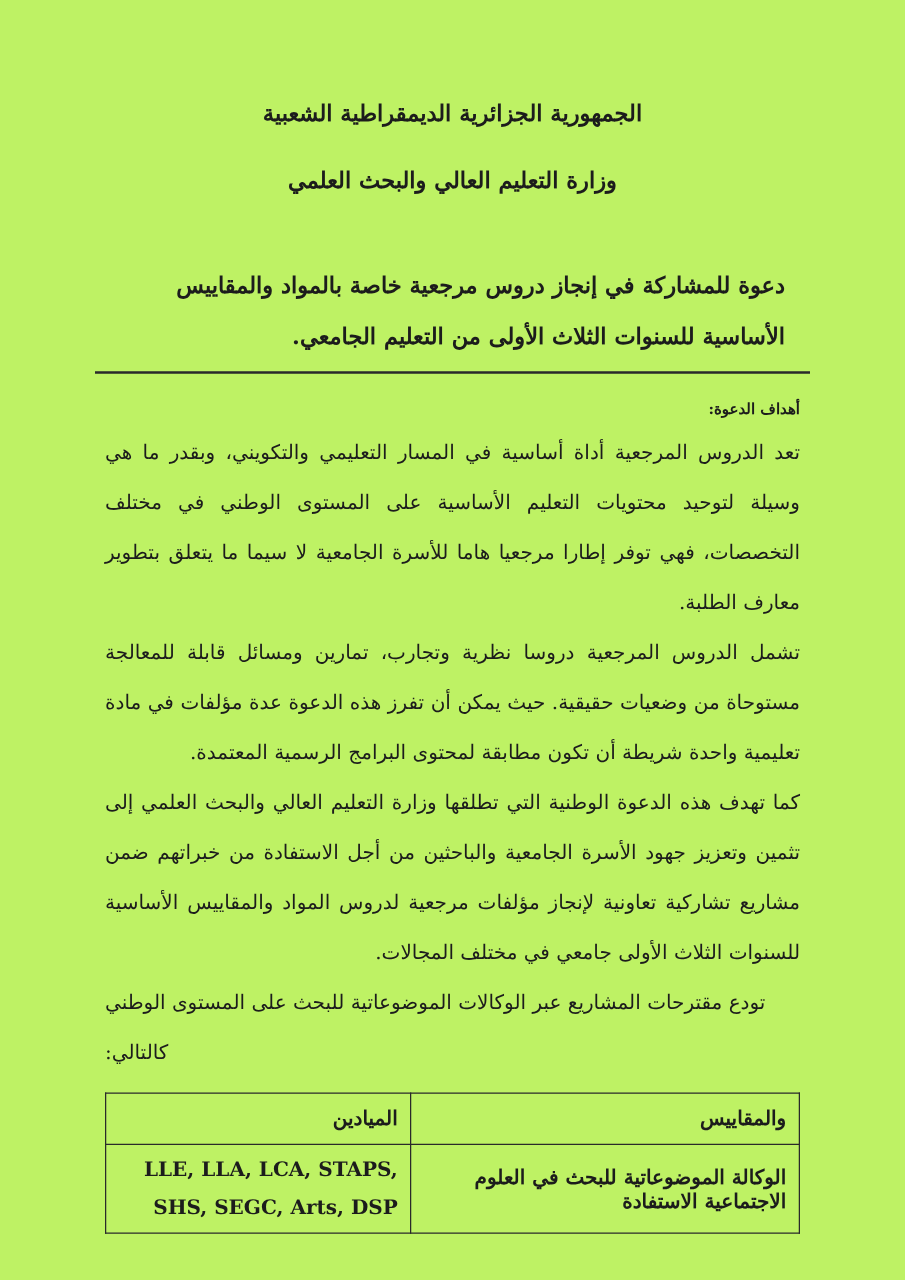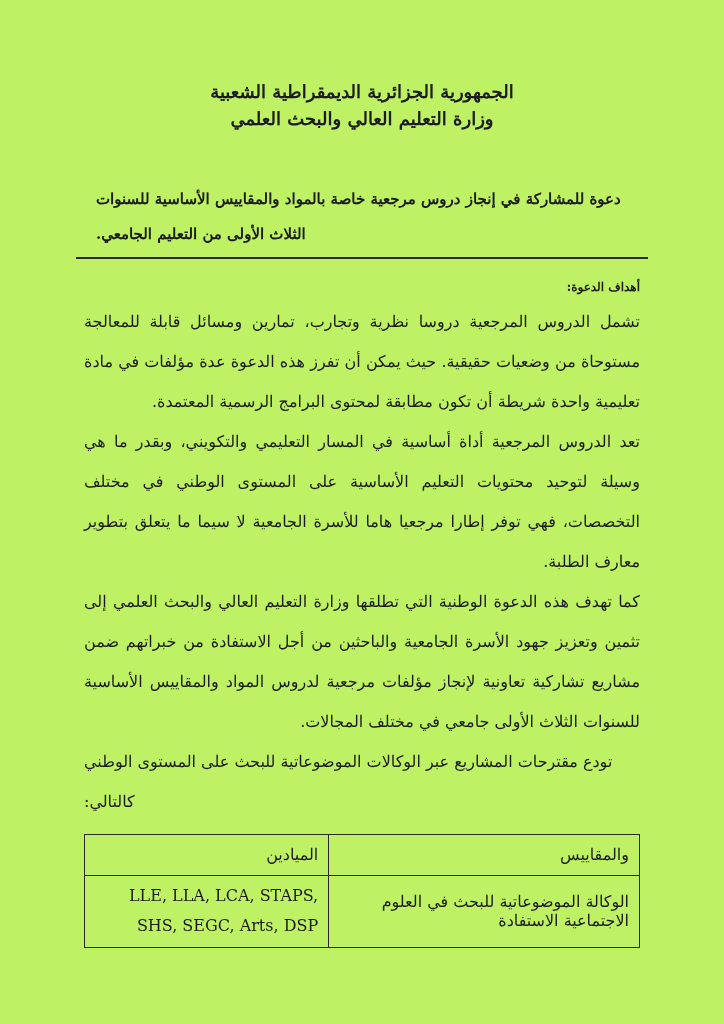--- a/index.html
+++ b/index.html
@@ -19,28 +19,28 @@
     box-sizing: border-box;
     padding: 78px 84px 0 84px;
     overflow: hidden;
   }
   .doc-header {
     text-align: center;
     font-weight: bold;
     font-size: 18px;
   }
   .doc-header .country { line-height: 1.5; }
-  .doc-header .ministry { line-height: 1.5; }
+  .doc-header .ministry { margin-top: 26px; line-height: 1.5; }
 
   .doc-title {
     margin: 50px 0 0 0;
     padding: 0 12px;
-    text-align: left;
+    text-align: right;
     font-weight: bold;
-    font-size: 15px;
+    font-size: 18px;
     line-height: 2.3;
   }
   .title-divider {
     border: none;
     border-top: 2px solid #2a2a2a;
     margin: 6px -8px 0 -8px;
   }
 
   .section-heading {
     margin: 14px 0 0 0;
@@ -64,21 +64,21 @@
   table.agencies {
     width: 100%;
     margin-top: 12px;
     border-collapse: collapse;
     font-size: 16px;
   }
   table.agencies th, table.agencies td {
     border: 1.5px solid #2a2a2a;
     padding: 5px 10px;
     text-align: right;
-    font-weight: normal;
+    font-weight: bold;
     vertical-align: middle;
   }
   table.agencies th { height: 30px; }
   table.agencies td { height: 58px; }
   th.col-agencies, td.cell-agency { width: 56%; }
   th.col-fields,  td.cell-fields  { width: 44%; }
   td.cell-fields {
     direction: ltr;
     text-align: right;
     line-height: 1.9;
@@ -93,23 +93,23 @@
     <div class="country">الجمهورية الجزائرية الديمقراطية الشعبية</div>
     <div class="ministry">وزارة التعليم العالي والبحث العلمي</div>
   </div>
 
   <h1 class="doc-title">دعوة للمشاركة في إنجاز دروس مرجعية خاصة بالمواد والمقاييس الأساسية للسنوات الثلاث الأولى من التعليم الجامعي.</h1>
 
   <hr class="title-divider">
 
   <h2 class="section-heading">أهداف الدعوة:</h2>
 
+  <p class="para">تعد الدروس المرجعية أداة أساسية في المسار التعليمي والتكويني، وبقدر ما هي وسيلة لتوحيد محتويات التعليم الأساسية على المستوى الوطني في مختلف التخصصات، فهي توفر إطارا مرجعيا هاما للأسرة الجامعية لا سيما ما يتعلق بتطوير معارف الطلبة.</p>
+
   <p class="para">تشمل الدروس المرجعية دروسا نظرية وتجارب، تمارين ومسائل قابلة للمعالجة مستوحاة من وضعيات حقيقية. حيث يمكن أن تفرز هذه الدعوة عدة مؤلفات في مادة تعليمية واحدة شريطة أن تكون مطابقة لمحتوى البرامج الرسمية المعتمدة.</p>
-
-  <p class="para">تعد الدروس المرجعية أداة أساسية في المسار التعليمي والتكويني، وبقدر ما هي وسيلة لتوحيد محتويات التعليم الأساسية على المستوى الوطني في مختلف التخصصات، فهي توفر إطارا مرجعيا هاما للأسرة الجامعية لا سيما ما يتعلق بتطوير معارف الطلبة.</p>
 
   <p class="para">كما تهدف هذه الدعوة الوطنية التي تطلقها وزارة التعليم العالي والبحث العلمي إلى تثمين وتعزيز جهود الأسرة الجامعية والباحثين من أجل الاستفادة من خبراتهم ضمن مشاريع تشاركية تعاونية لإنجاز مؤلفات مرجعية لدروس المواد والمقاييس الأساسية للسنوات الثلاث الأولى جامعي في مختلف المجالات.</p>
 
   <p class="deposit-line">تودع مقترحات المشاريع عبر الوكالات الموضوعاتية للبحث على المستوى الوطني كالتالي:</p>
 
   <table class="agencies">
     <thead>
       <tr>
         <th class="col-agencies">والمقاييس</th>
         <th class="col-fields">الميادين</th>

